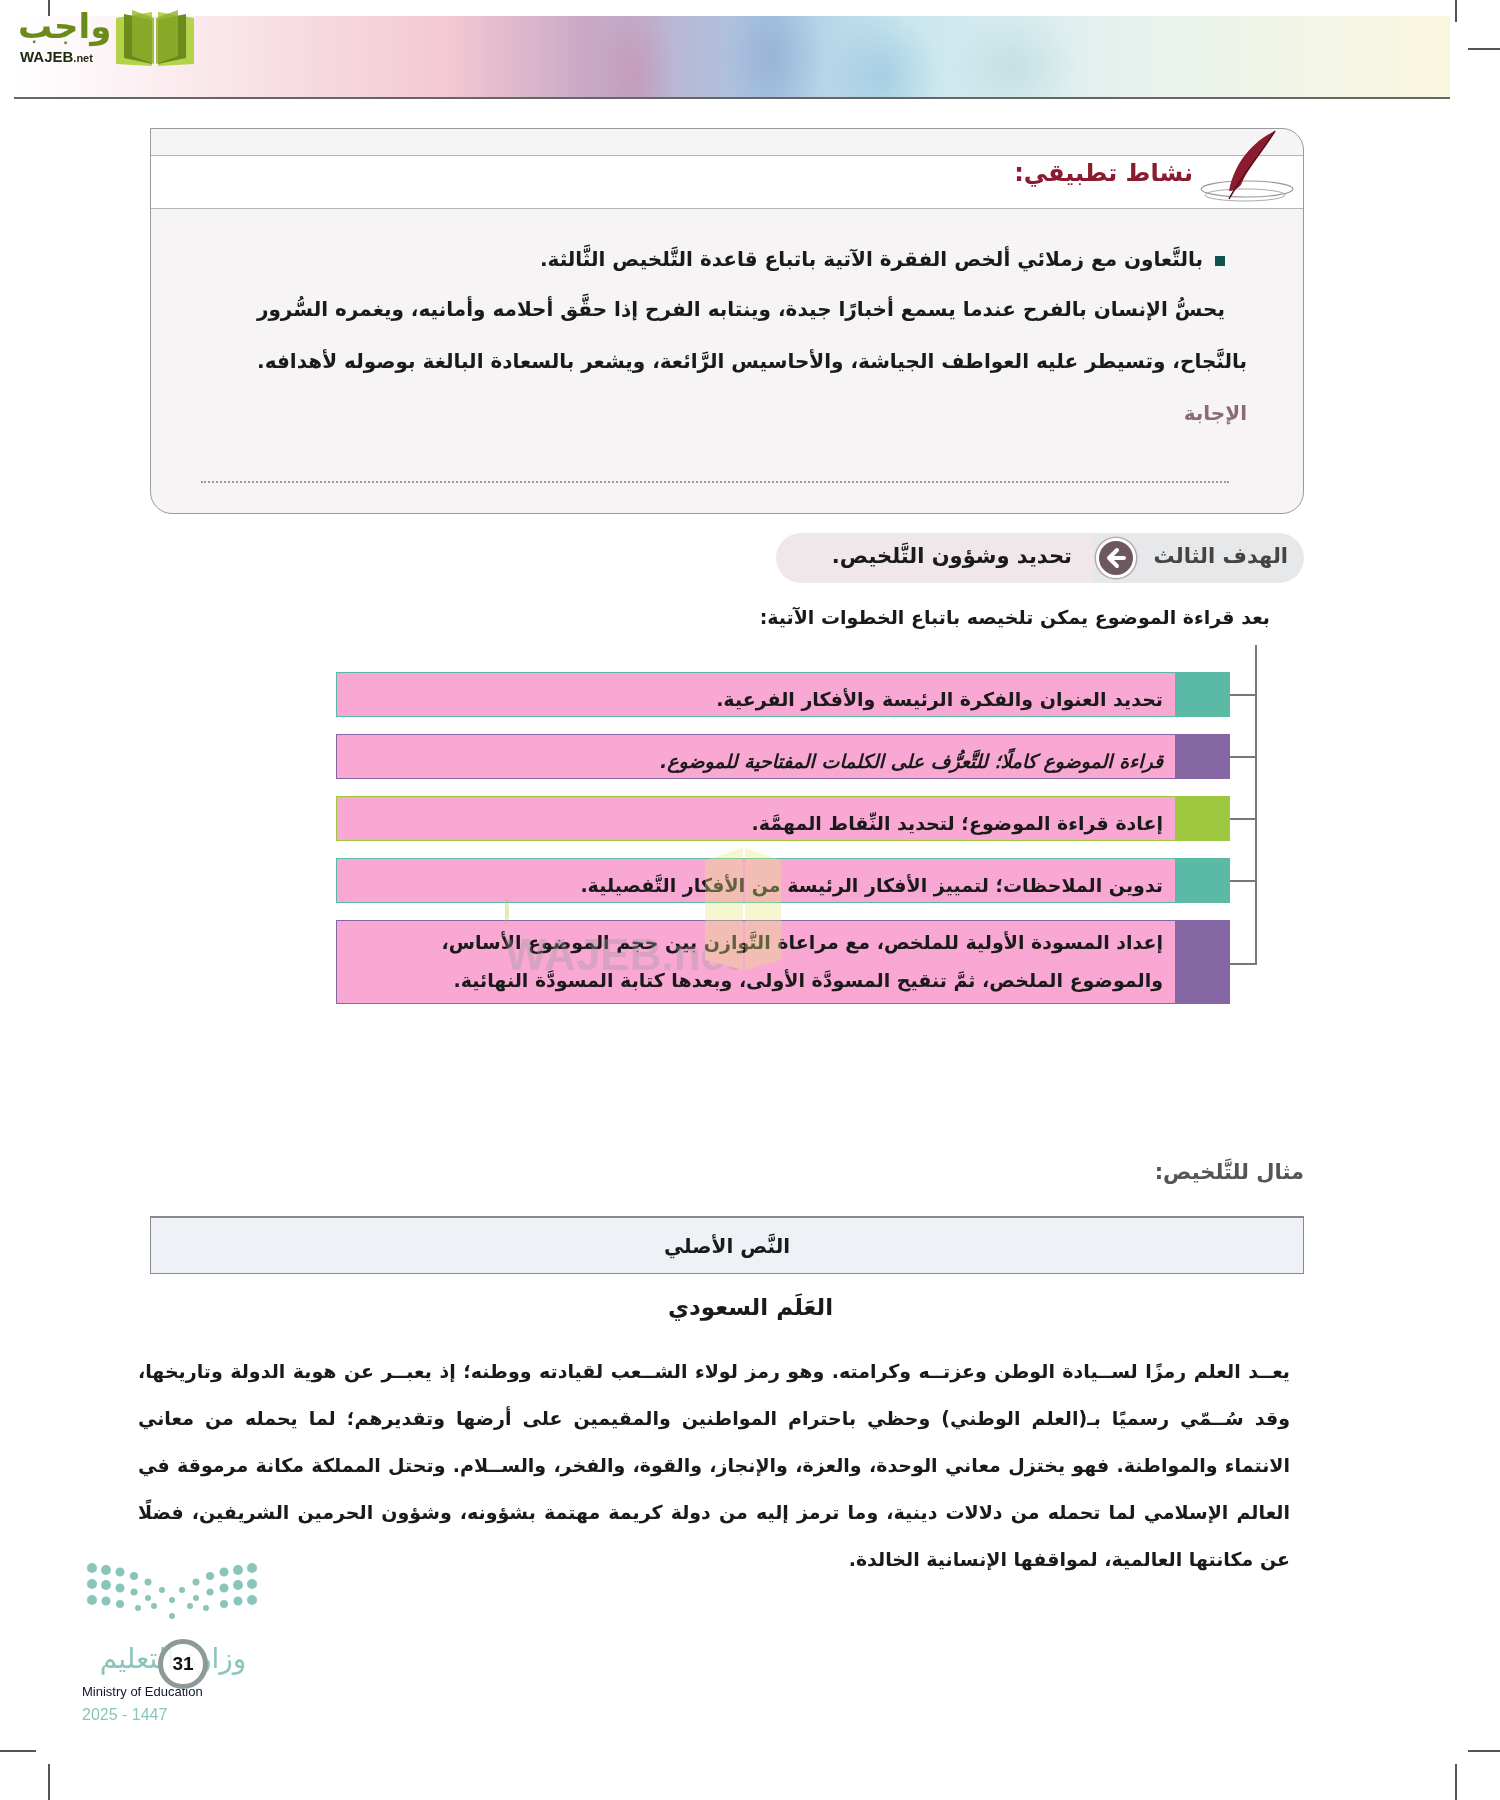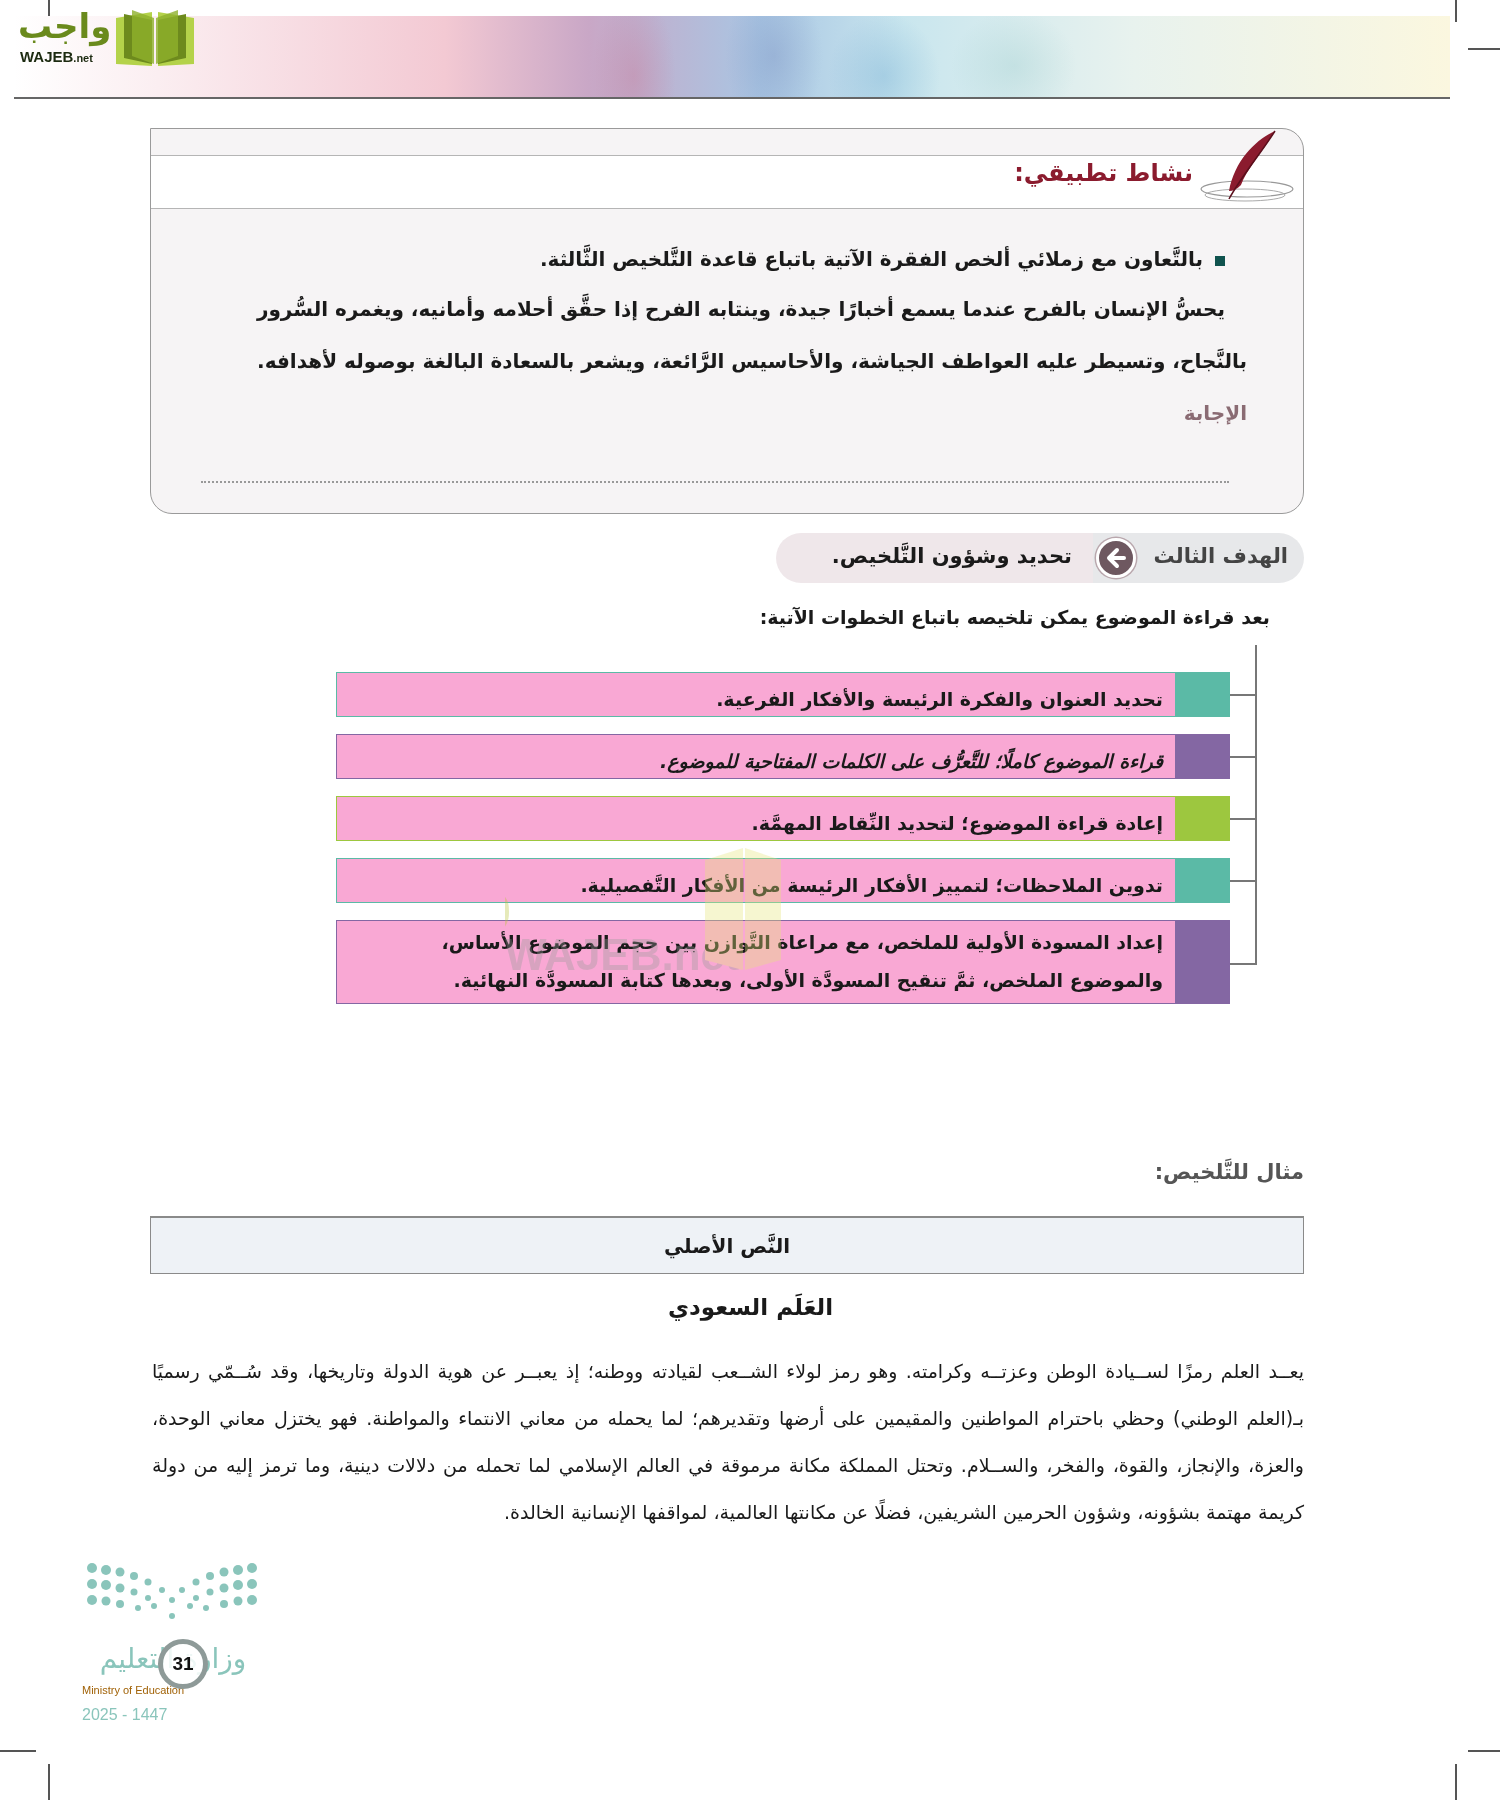--- a/index.html
+++ b/index.html
@@ -76,29 +76,29 @@
   
   .example-title { position: absolute; right: 196px; top: 1160px; font-size: 21px; font-weight: bold; color: #555; direction: rtl; }
   .orig-box {
     position: absolute; left: 150px; top: 1216px; width: 1154px; height: 58px;
     background: #eef2f6; border: 1.5px solid #8a8a8a; border-top: 2.5px solid #8a8a8a;
     display: flex; align-items: center; justify-content: center;
   }
   .orig-label { font-size: 20px; font-weight: bold; direction: rtl; }
   .flag-title { position: absolute; left: 0; width: 1454px; text-align: center; top: 1294px; font-size: 23px; font-weight: bold; direction: rtl; padding-left: 47px; }
   .para {
-    position: absolute; left: 152px; width: 1152px; top: 1348px; font-size: 19px; font-weight: normal;
+    position: absolute; left: 138px; width: 1152px; top: 1348px; font-size: 19px; font-weight: bold;
     direction: rtl; text-align: justify; text-align-last: right; line-height: 47px;
   }
 
   
   .ministry { position: absolute; left: 78px; top: 1560px; width: 190px; height: 170px; }
   .dots-svg { position: absolute; left: 6px; top: 0; }
   .ministry-ar { position: absolute; left: 2px; top: 82px; font-size: 28px; color: #8ac5bb; direction: rtl; width: 186px; text-align: center; letter-spacing: 2px; }
-  .ministry-en { position: absolute; left: 4px; top: 124px; font-size: 11px; color: #a16207; font-family: "Liberation Sans", sans-serif; white-space: nowrap; }
+  .ministry-en { position: absolute; left: 4px; top: 124px; font-size: 13px; color: #0f172a; font-family: "Liberation Sans", sans-serif; white-space: nowrap; }
   .ministry-year { position: absolute; left: 4px; top: 146px; font-size: 16px; color: #8ac5bb; font-family: "Liberation Sans", sans-serif; }
   .page-circle {
     position: absolute; left: 80px; top: 79px; width: 50px; height: 50px; border-radius: 50%;
     border: 5px solid #8e9a98; background: rgba(255,255,255,0.85);
     display: flex; align-items: center; justify-content: center;
     font-size: 19px; font-weight: bold; color: #111; font-family: "Liberation Sans", sans-serif;
   }
 </style>
 </head>
 <body>

